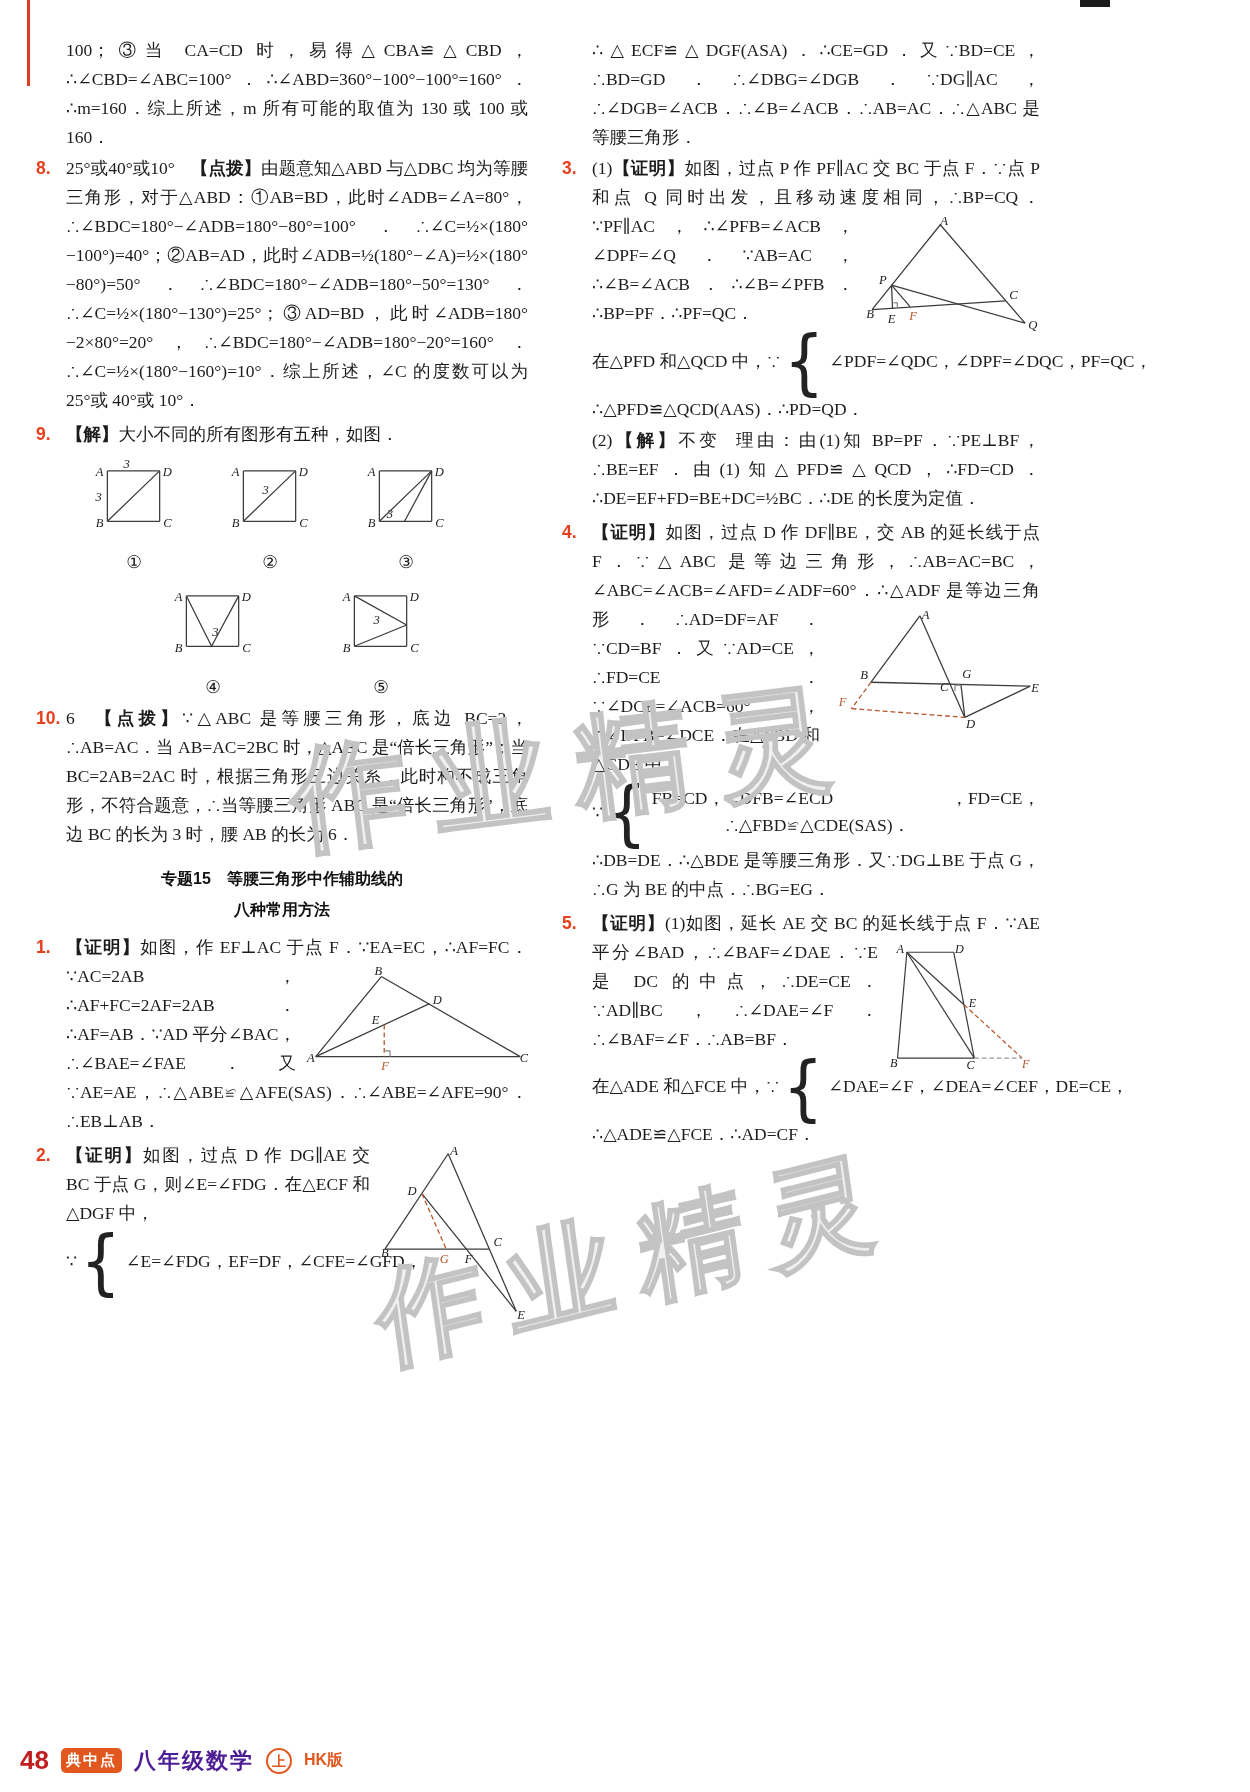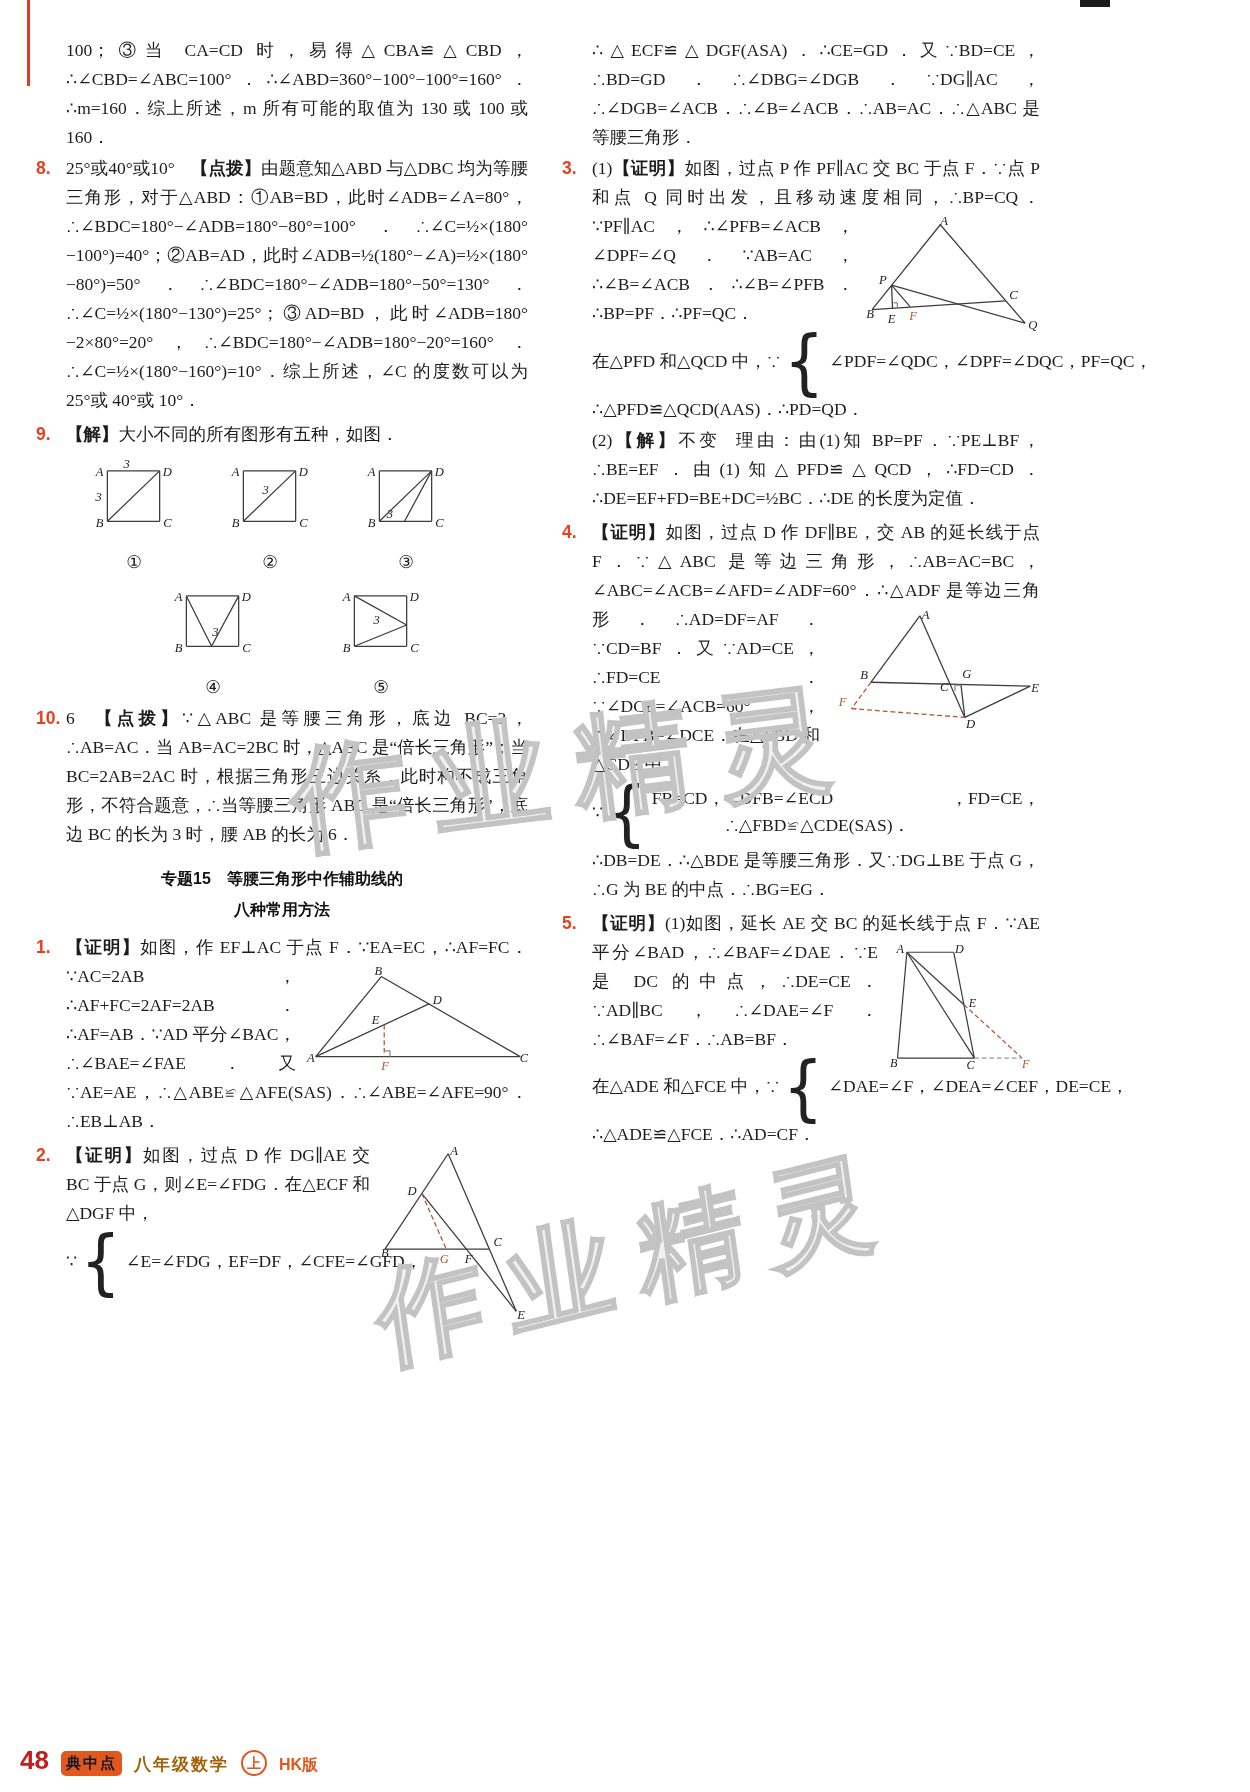--- a/index.html
+++ b/index.html
@@ -24,25 +24,25 @@
   .section{text-align:center;font-weight:bold;font-size:16px;line-height:31px;margin:14px 0 8px 0;
            font-family:"Liberation Sans",sans-serif;color:#111;}
   .figrow{display:flex;gap:44px;margin:8px 0 2px 0;padding-left:22px;}
   .figrow2{justify-content:center;gap:76px;padding-left:0;}
   .figcell{text-align:center;}
   .figcap{margin-top:0;line-height:24px;}
   .wm{position:absolute;font-weight:bold;color:rgba(150,150,150,0.14);-webkit-text-stroke:2px #c3c3c3;
       letter-spacing:26px;pointer-events:none;z-index:6;font-family:"Liberation Sans",sans-serif;white-space:nowrap;}
   .wm1{left:290px;top:690px;font-size:116px;transform:rotate(-7deg);}
   .wm2{left:370px;top:1185px;font-size:108px;transform:rotate(-14deg) skewX(-6deg);}
-  .footer{position:absolute;left:20px;bottom:16px;display:flex;align-items:flex-end;gap:12px;
+  .footer{position:absolute;left:20px;bottom:16px;display:flex;align-items:center;gap:12px;
           font-family:"Liberation Sans",sans-serif;z-index:3;}
   .pageno{color:#c11f1f;font-size:26px;font-weight:bold;}
-  .brand{background:#e2571d;color:#0f172a;font-weight:bold;border-radius:5px;padding:3px 5px;font-size:15px;letter-spacing:2px;}
-  .subject{color:#a16207;font-weight:bold;font-size:17px;letter-spacing:2px;}
+  .brand{background:#e2571d;color:#ffffff;font-weight:bold;border-radius:5px;padding:3px 5px;font-size:15px;letter-spacing:2px;}
+  .subject{color:#4c1d95;font-weight:bold;font-size:22px;letter-spacing:2px;}
   .volume{color:#e2571d;font-weight:bold;border:2px solid #e2571d;border-radius:50%;width:22px;height:22px;
           line-height:22px;text-align:center;font-size:14px;}
   .edition{color:#e2571d;font-weight:bold;font-size:16px;}
   .artifact-red{position:absolute;left:27px;top:0;width:3px;height:86px;background:#e03b24;}
   .artifact-dark{position:absolute;left:1080px;top:0;width:30px;height:7px;background:#1c1c1c;}
 </style>
 </head>
 <body>
 
 <div class="page">

